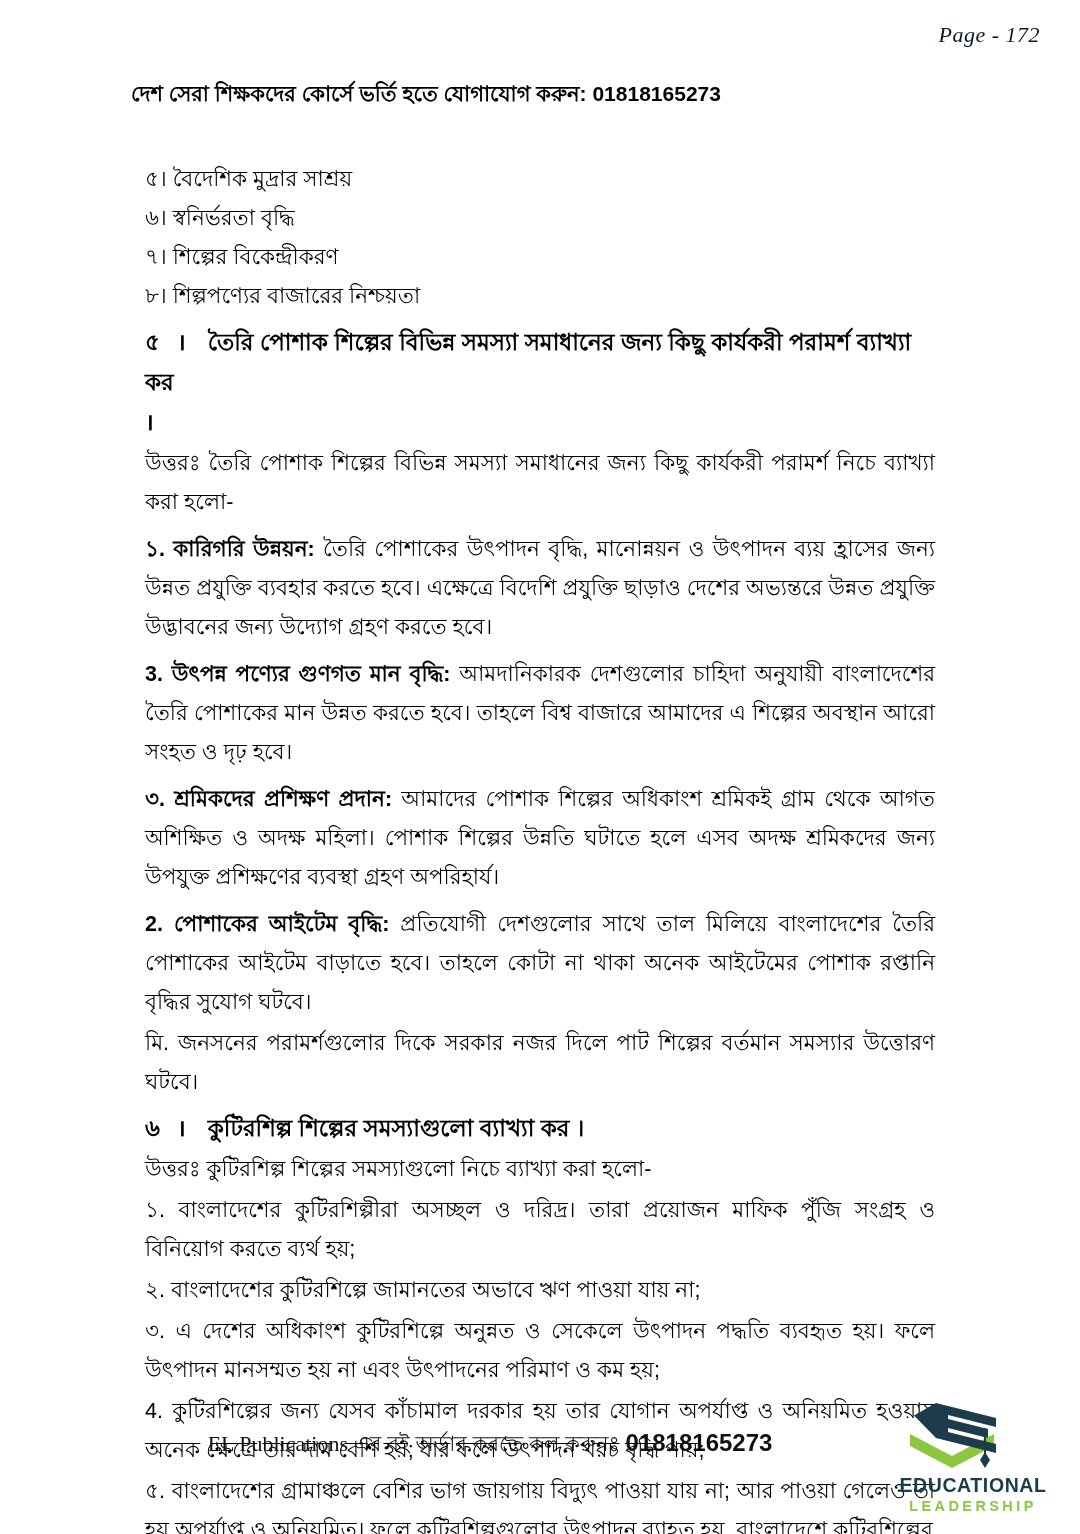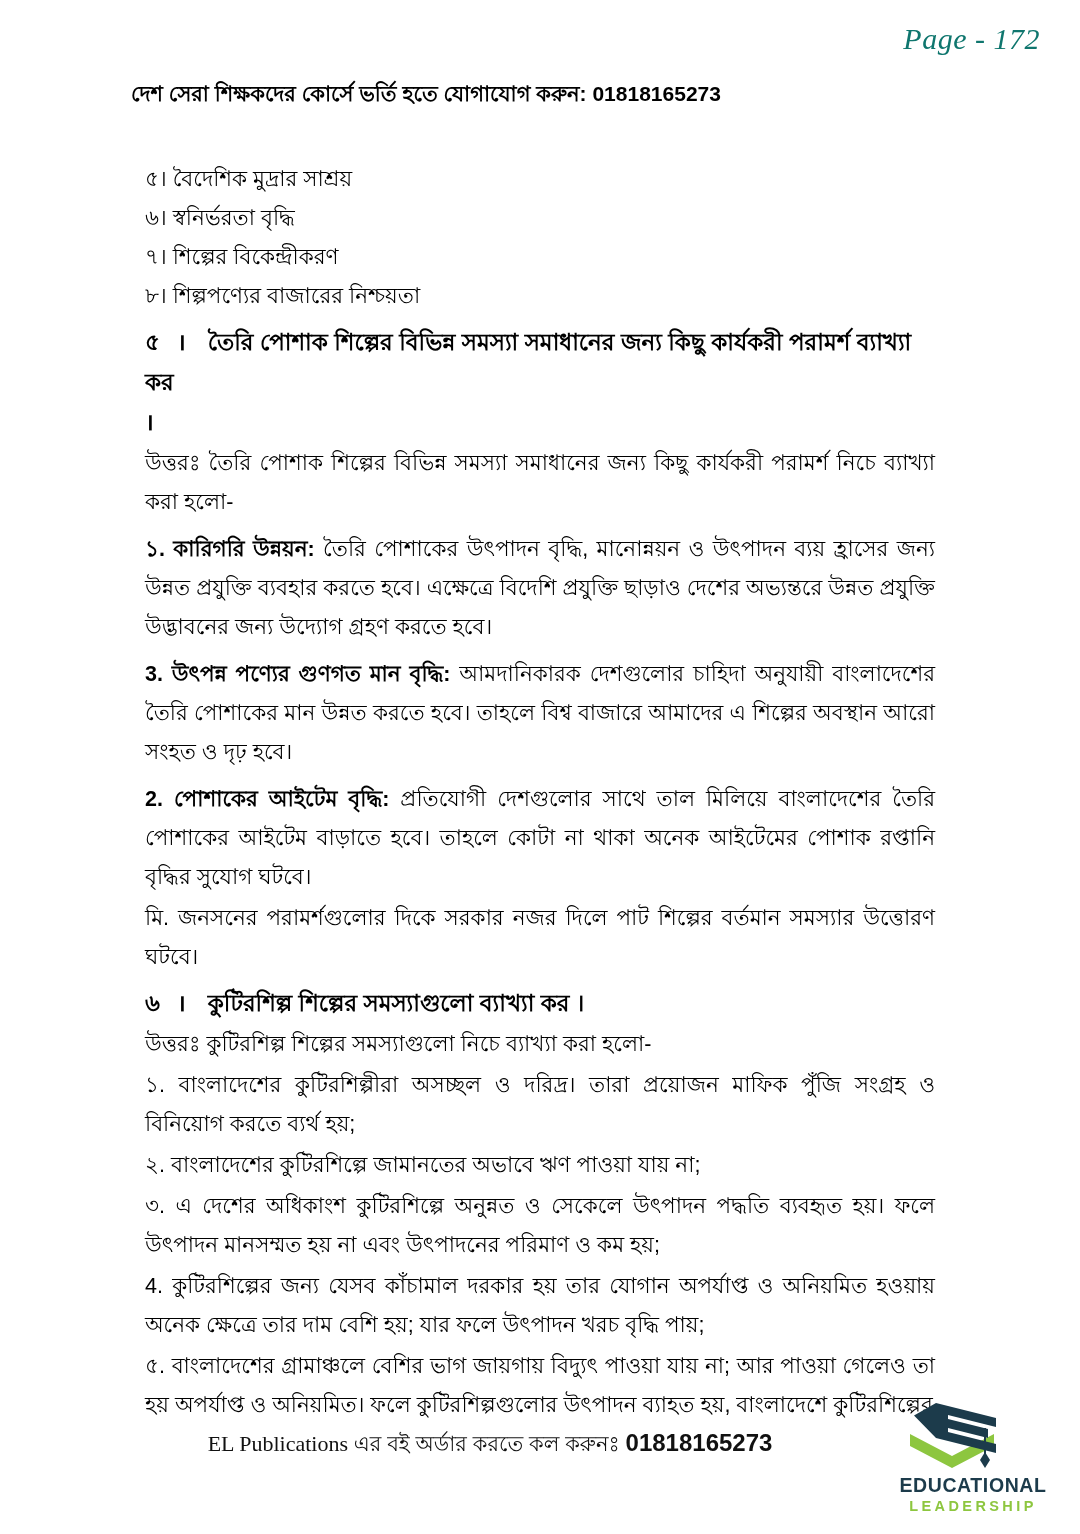--- a/index.html
+++ b/index.html
@@ -16,23 +16,23 @@
     font-family: "Liberation Serif", "DejaVu Serif", serif;
     color: #000000;
   }
 
   
   .page-number {
     position: absolute;
     top: 22px;
     right: 40px;
     font-family: "Liberation Serif", "DejaVu Serif", serif;
-    font-size: 30px;
+    font-size: 22px;
     font-style: italic;
-    color: #0f766e;
+    color: #0f172a;
     letter-spacing: 0.5px;
     white-space: nowrap;
   }
 
   
   .header-promo {
     position: absolute;
     top: 78px;
     left: 0;
     width: 852px;
@@ -225,20 +225,23 @@
     </div>
     <div class="q-tail">।</div>
 
     <div class="answer-para">উত্তরঃ তৈরি পোশাক শিল্পের বিভিন্ন সমস্যা সমাধানের জন্য কিছু কার্যকরী পরামর্শ নিচে ব্যাখ্যা করা হলো-</div>
 
     <div class="point">
       <span class="lead">১. কারিগরি উন্নয়ন:</span><span> তৈরি পোশাকের উৎপাদন বৃদ্ধি, মানোন্নয়ন ও উৎপাদন ব্যয় হ্রাসের জন্য উন্নত প্রযুক্তি ব্যবহার করতে হবে। এক্ষেত্রে বিদেশি প্রযুক্তি ছাড়াও দেশের অভ্যন্তরে উন্নত প্রযুক্তি উদ্ভাবনের জন্য উদ্যোগ গ্রহণ করতে হবে।</span>
     </div>
     <div class="point">
       <span class="lead">3. উৎপন্ন পণ্যের গুণগত মান বৃদ্ধি:</span><span> আমদানিকারক দেশগুলোর চাহিদা অনুযায়ী বাংলাদেশের তৈরি পোশাকের মান উন্নত করতে হবে। তাহলে বিশ্ব বাজারে আমাদের এ শিল্পের অবস্থান আরো সংহত ও দৃঢ় হবে।</span>
+    </div>
+    <div class="point">
+      <span class="lead">৩. শ্রমিকদের প্রশিক্ষণ প্রদান:</span><span> আমাদের পোশাক শিল্পের অধিকাংশ শ্রমিকই গ্রাম থেকে আগত অশিক্ষিত ও অদক্ষ মহিলা। পোশাক শিল্পের উন্নতি ঘটাতে হলে এসব অদক্ষ শ্রমিকদের জন্য উপযুক্ত প্রশিক্ষণের ব্যবস্থা গ্রহণ অপরিহার্য।</span>
     </div>
     <div class="point">
       <span class="lead">2. পোশাকের আইটেম বৃদ্ধি:</span><span> প্রতিযোগী দেশগুলোর সাথে তাল মিলিয়ে বাংলাদেশের তৈরি পোশাকের আইটেম বাড়াতে হবে। তাহলে কোটা না থাকা অনেক আইটেমের পোশাক রপ্তানি বৃদ্ধির সুযোগ ঘটবে।</span>
     </div>
 
     <div class="plain-para">মি. জনসনের পরামর্শগুলোর দিকে সরকার নজর দিলে পাট শিল্পের বর্তমান সমস্যার উত্তোরণ ঘটবে।</div>
 
     <div class="q-heading">
       <span class="q-num">৬</span><span class="q-sep">।</span><span>কুটিরশিল্প শিল্পের সমস্যাগুলো ব্যাখ্যা কর ।</span>
     </div>

